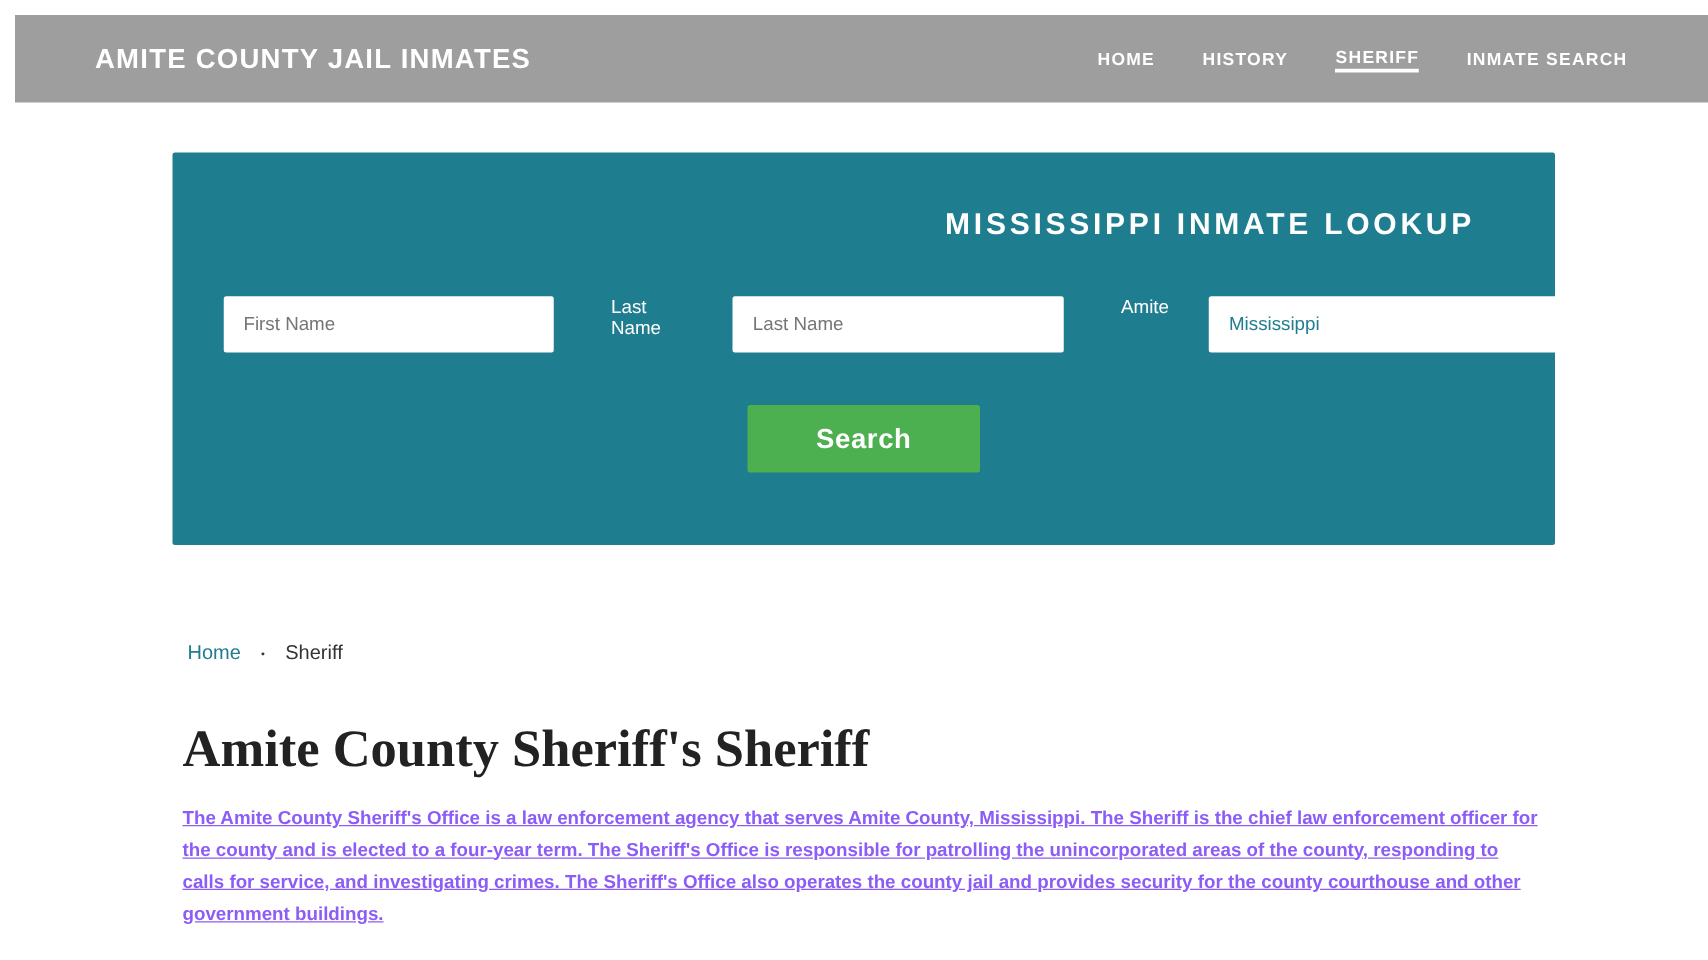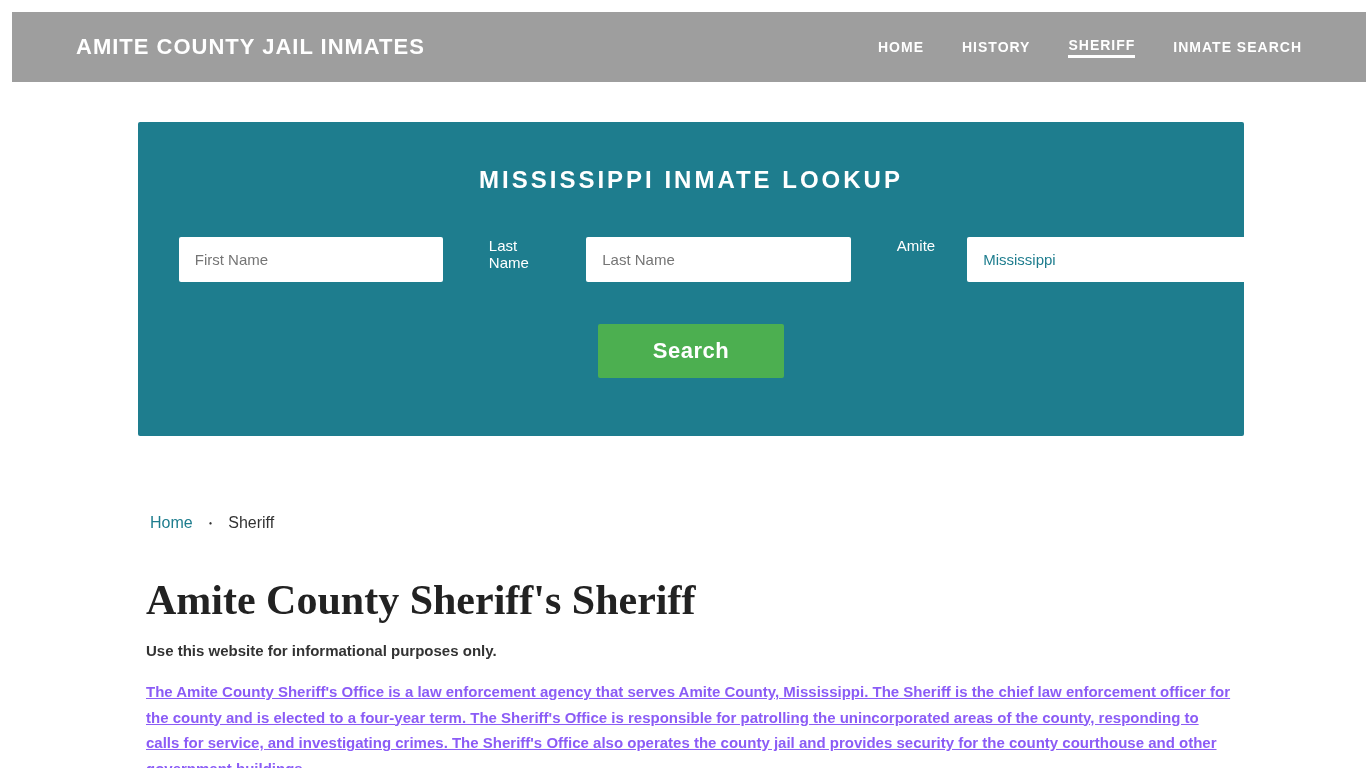--- a/index.html
+++ b/index.html
@@ -59,21 +59,21 @@
 
     
     .search-section {
       background: #1e7d8e;
       margin: 40px 130px;
       padding: 40px 60px 50px 60px;
       border-radius: 2px;
     }
 
     .search-title {
-      text-align: center;
+      text-align: right;
       color: #fff;
       font-family: Arial, Helvetica, sans-serif;
       font-weight: 700;
       font-size: 24px;
       letter-spacing: 3px;
       text-transform: uppercase;
       margin-bottom: 35px;
     }
 
     .search-fields {
@@ -232,15 +232,14 @@
 </section>
 
 <main class="content">
   <nav class="breadcrumb">
     <a class="breadcrumb-home">Home</a>
     <span class="breadcrumb-dot">•</span>
     <span class="breadcrumb-current">Sheriff</span>
   </nav>
 
   <h1 class="page-heading">Amite County Sheriff's Sheriff</h1>
-  <p class="subtitle">Use this website for informational purposes only.</p>
   <p class="description">The Amite County Sheriff's Office is a law enforcement agency that serves Amite County, Mississippi. The Sheriff is the chief law enforcement officer for the county and is elected to a four-year term. The Sheriff's Office is responsible for patrolling the unincorporated areas of the county, responding to calls for service, and investigating crimes. The Sheriff's Office also operates the county jail and provides security for the county courthouse and other government buildings.</p>
 </main>
 
 </body></html>

